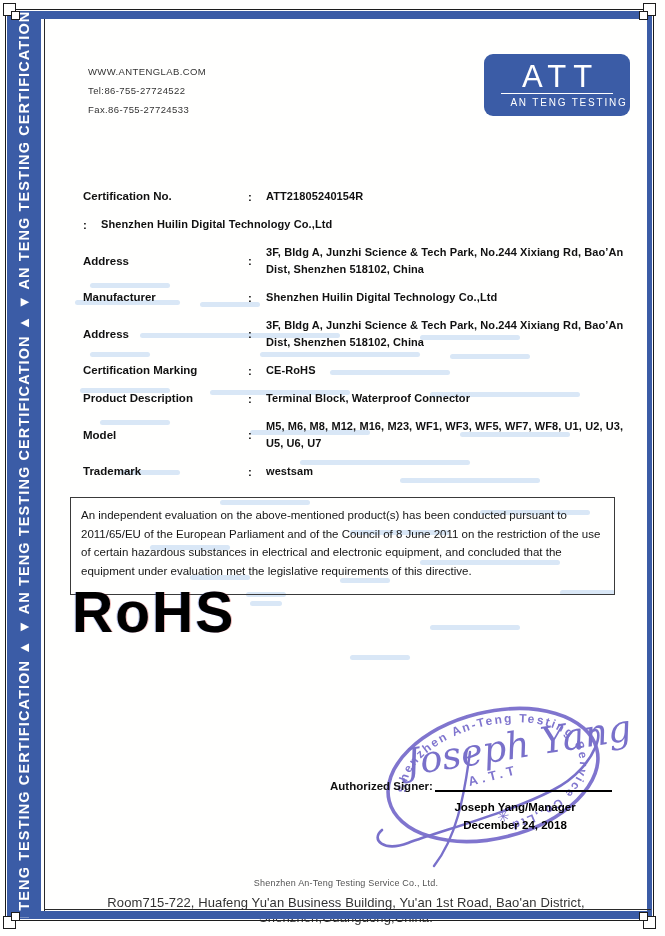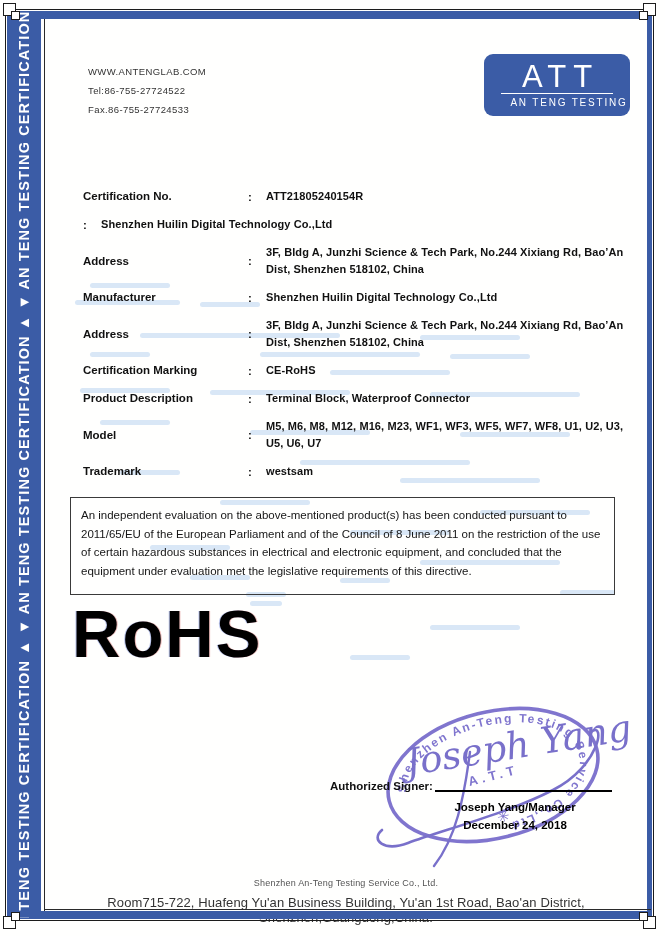--- a/index.html
+++ b/index.html
@@ -82,22 +82,22 @@
   .fvalue { flex: 1; font-weight: bold; font-size: 11px; line-height: 17px; letter-spacing: .1px; }
 
   .statement-box {
     position: absolute; left: 70px; top: 497px; width: 545px;
     border: 1.2px solid #3a3a3a; background: transparent;
     padding: 8px 10px 14px 10px;
     font-size: 11.5px; line-height: 18.5px; color: #161616;
   }
 
   .rohs-mark {
-    position: absolute; left: 72px; top: 595px;
-    font-size: 67px; font-weight: bold; color: #000;
+    position: absolute; left: 72px; top: 573px;
+    font-size: 57px; font-weight: bold; color: #000;
     letter-spacing: 2px; line-height: 78px;
     text-shadow: 1px 0 0 rgba(200,60,60,.35), -1px 0 0 rgba(60,90,200,.35);
   }
 
   .stamp-svg { position: absolute; left: 348px; top: 680px; width: 290px; height: 195px; z-index: 1; opacity: .85; }
 
   .signer-row {
     position: absolute; left: 330px; top: 779px; width: 282px;
     display: flex; align-items: center; z-index: 2;
   }

